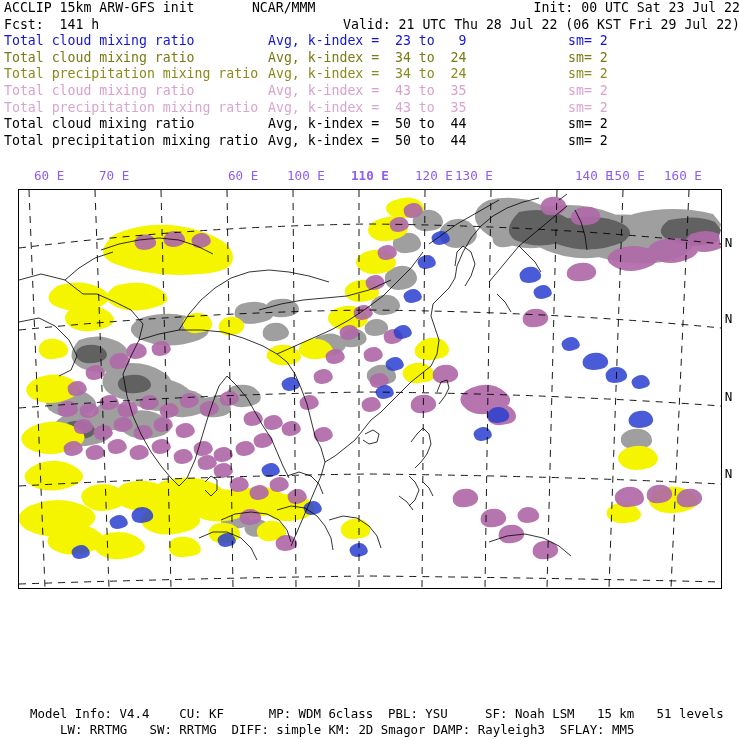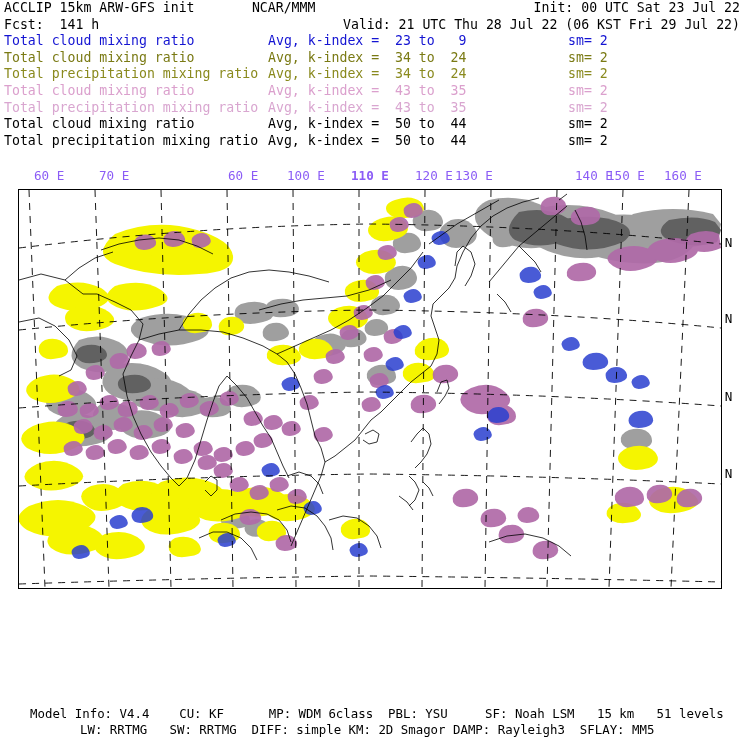--- a/index.html
+++ b/index.html
@@ -29,21 +29,21 @@
   .lonlabels{position:absolute;left:0;top:168px;width:740px;height:20px;}
   .lonlabels span{position:absolute;font-size:12.6px;color:#8b5cf6;white-space:nowrap;}
   .latlabels{position:absolute;left:0;top:189px;width:740px;height:400px;}
   .latlabels span{position:absolute;font-size:12.6px;color:#000;white-space:nowrap;}
   svg.mapsvg{position:absolute;left:0;top:0;}
 
   
   .ftr{position:absolute;left:0;top:706px;width:740px;text-align:left;}
   .frow{font-size:12.4px;line-height:16px;white-space:pre;color:#000;}
   .f1{padding-left:30px;}
-  .f2{padding-left:60px;margin-left:20px;}
+  .f2{padding-left:60px;}
 </style>
 </head>
 <body>
 
 <div class="wrap">
 
   <div class="hdr">
     <div class="hrow blk">
       <span class="c1">ACCLIP 15km ARW-GFS init</span>
       <span class="c2">NCAR/MMM</span>

